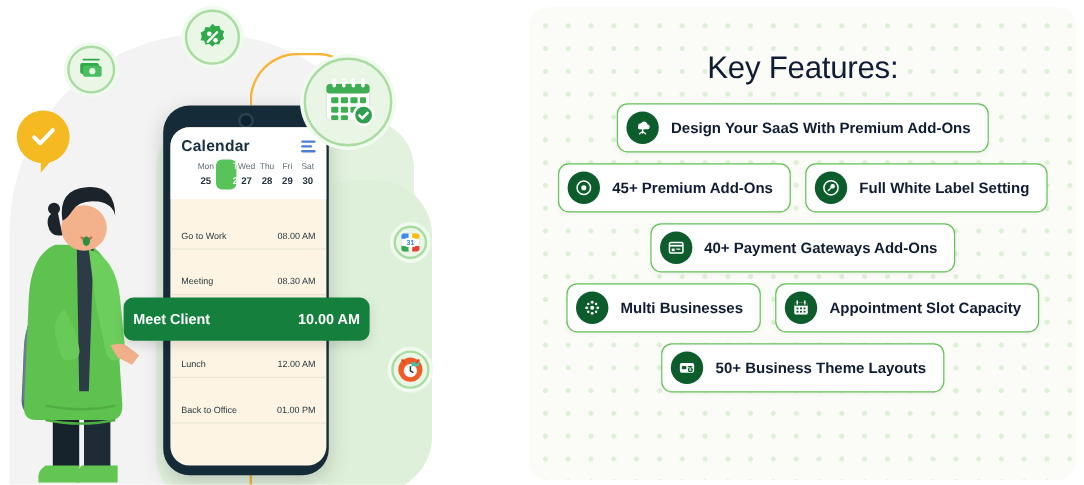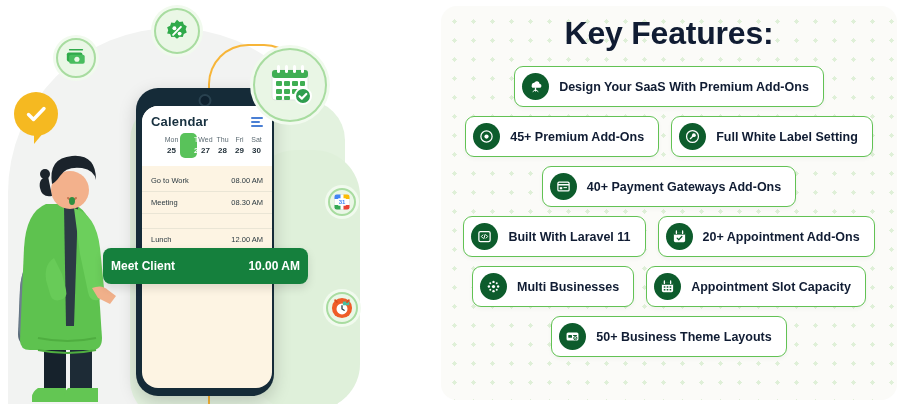--- a/index.html
+++ b/index.html
@@ -28,21 +28,21 @@
   .burger{display:flex;flex-direction:column;gap:2px;}
   .burger i{display:block;width:12px;height:2px;background:#4a7fd4;border-radius:2px;}
   .burger i:nth-child(2){width:9px;}
   .days{display:flex;justify-content:flex-end;padding:2px 7px 8px 7px;background:#ffffff;}
   .day{width:17px;text-align:center;border-radius:5px;padding:2px 0;}
   .day .dn{font-size:7px;color:#5d6b73;line-height:10px;}
   .day .dd{font-size:8px;color:#24323b;line-height:11px;font-weight:bold;}
   .day.active{background:#59c25a;}
   .day.active .dn,.day.active .dd{color:#fff;padding-left:14px;}
   .events{padding:4px 0 0 0;}
-  .ev{display:flex;justify-content:space-between;align-items:center;padding:6px 9px;border-bottom:1px solid #eae5d5;}
+  .ev{display:flex;justify-content:space-between;align-items:center;padding:6px 9px;border-bottom:1px solid #eae5d5;margin-top:16px;}
   .ev .en{font-size:7.5px;color:#2b3940;}
   .ev .et{font-size:7.5px;color:#2b3940;}
   .ev.spacer{height:14px;border-bottom:1px solid #eae5d5;padding:0;}
   .meet-card{position:absolute;left:103px;top:248px;width:205px;height:36px;background:#15803d;border-radius:8px;display:flex;align-items:center;justify-content:space-between;padding:0 8px;box-sizing:border-box;box-shadow:0 4px 10px rgba(0,0,0,.12);}
   .meet-card span{color:#ffffff;font-size:12px;font-weight:bold;}
 
   
   .fl{position:absolute;border-radius:50%;display:flex;align-items:center;justify-content:center;background:#eaf7e6;border:2px solid #a8dca0;box-sizing:border-box;}
   .fl.ring{box-shadow:0 0 0 3px #f1faee;}
   .fl-discount{left:154px;top:8px;width:46px;height:46px;}
@@ -54,21 +54,21 @@
   .bubble:after{content:"";position:absolute;left:20px;bottom:-8px;width:0;height:0;border-left:10px solid #f5b921;border-bottom:12px solid transparent;}
   .bubble svg{position:relative;z-index:2;}
 
   
   .person{position:absolute;left:8px;top:138px;width:130px;height:266px;}
 
   
   .right-panel{position:absolute;left:441px;top:6px;width:456px;height:394px;background:#fbfbf8;border-radius:16px;overflow:hidden;
     background-image:radial-gradient(#dff0d8 2.1px, transparent 2.2px);
     background-size:19px 19px;background-position:4px 6px;}
-  .kf-title{text-align:center;font-size:32px;font-weight:bold;color:#101c33;margin:9px 0 14px 0;letter-spacing:-.2px;}
+  .kf-title{text-align:center;font-size:26px;font-weight:normal;color:#101c33;margin:35px 0 14px 0;letter-spacing:-.2px;}
   .rows{display:flex;flex-direction:column;gap:9px;align-items:flex-start;}
   .row{display:flex;justify-content:center;gap:12px;width:100%;}
   .pill{display:flex;align-items:center;gap:10px;background:#ffffff;border:1.6px solid #62c254;border-radius:9px;padding:6px 14px 6px 7px;box-shadow:0 2px 4px rgba(0,0,0,.04);}
   .pill .ic{width:27px;height:27px;border-radius:50%;background:#0d5c2c;display:flex;align-items:center;justify-content:center;flex:0 0 auto;}
   .pill .lb{font-size:12.5px;font-weight:bold;color:#101c33;white-space:nowrap;}
 </style>
 </head>
 <body>
 
 <div id="root">
@@ -280,42 +280,20 @@
                 <rect x="3" y="5" width="18" height="14" rx="2" fill="none" stroke="#fff" stroke-width="2"></rect>
                 <rect x="3" y="8" width="18" height="2.4" fill="#fff"></rect>
                 <rect x="6" y="13" width="4" height="3.5" fill="#fff"></rect>
                 <rect x="12" y="13" width="5.5" height="1.6" fill="#fff"></rect>
               </svg>
           </span>
           <span class="lb">40+ Payment Gateways Add-Ons</span>
         </div>
       </div>
 
-      <div class="row">
-        <div class="pill">
-          <span class="ic">
-            <svg width="15" height="15" viewBox="0 0 24 24">
-                <rect x="3" y="4" width="18" height="16" rx="2.5" fill="none" stroke="#fff" stroke-width="2"></rect>
-                <path d="M9.3 9.5L7 12l2.3 2.5M14.7 9.5L17 12l-2.3 2.5M13 8.8l-2 6.4" stroke="#fff" stroke-width="1.6" fill="none" stroke-linecap="round" stroke-linejoin="round"></path>
-              </svg>
-          </span>
-          <span class="lb">Built With Laravel 11</span>
-        </div>
-        <div class="pill">
-          <span class="ic">
-            <svg width="15" height="15" viewBox="0 0 24 24">
-                <rect x="3" y="5" width="18" height="16" rx="2.5" fill="#fff"></rect>
-                <rect x="3" y="5" width="18" height="4" fill="#0d5c2c"></rect>
-                <path d="M7 3v4M17 3v4" stroke="#fff" stroke-width="2" stroke-linecap="round"></path>
-                <path d="M8.2 14.6l2.6 2.6 5-5.2" stroke="#0d5c2c" stroke-width="2" fill="none" stroke-linecap="round" stroke-linejoin="round"></path>
-              </svg>
-          </span>
-          <span class="lb">20+ Appointment Add-Ons</span>
-        </div>
-      </div>
 
       <div class="row">
         <div class="pill">
           <span class="ic">
             <svg width="15" height="15" viewBox="0 0 24 24" fill="#fff">
                 <circle cx="12" cy="12" r="2.6"></circle>
                 <circle cx="12" cy="4.6" r="1.9"></circle>
                 <circle cx="12" cy="19.4" r="1.9"></circle>
                 <circle cx="4.6" cy="12" r="1.9"></circle>
                 <circle cx="19.4" cy="12" r="1.9"></circle>

